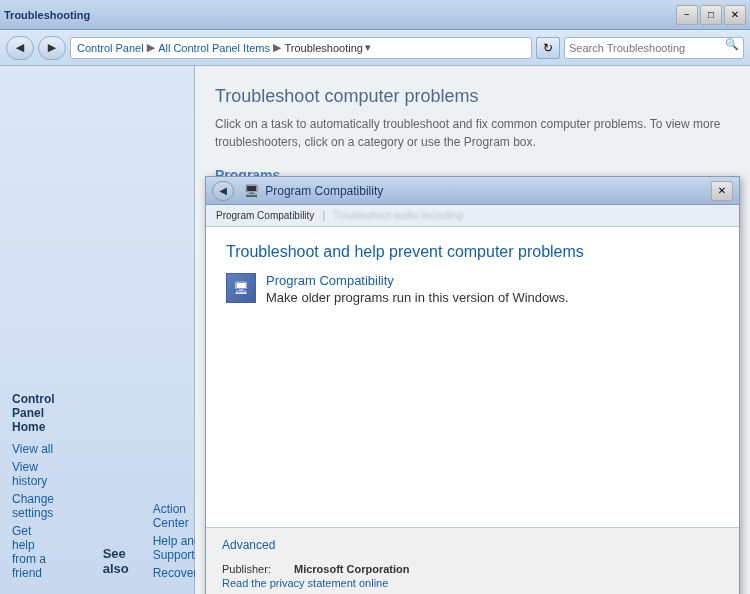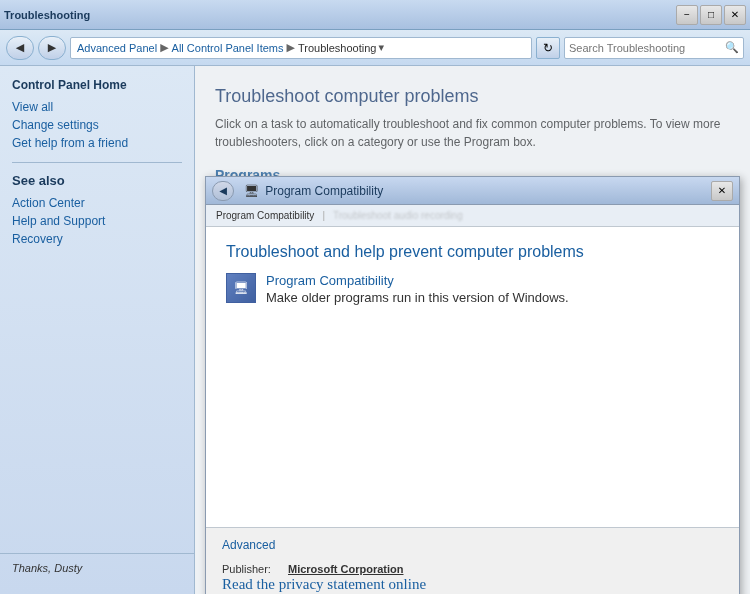--- a/index.html
+++ b/index.html
@@ -125,21 +125,20 @@
       cursor: pointer;
       font-size: 12px;
     }
 
     .search-box {
       height: 22px;
       width: 180px;
       border: 1px solid #a0b8d0;
       border-radius: 2px;
       display: flex;
-      align-items: center;
       background: white;
       padding: 0 4px;
       gap: 4px;
     }
 
     .search-input {
       flex: 1;
       border: none;
       outline: none;
       font-size: 11px;
@@ -153,21 +152,22 @@
       overflow: hidden;
     }
 
     
     .sidebar {
       width: 195px;
       background: linear-gradient(to bottom, #dce8f5 0%, #c8d8ee 100%);
       border-right: 1px solid #a0b8d0;
       padding: 12px 0;
       display: flex;
-      flex-direction: column;
+      flex-direction: row;
+      align-items: flex-end;
     }
 
     .sidebar-section {
       padding: 0 12px;
     }
 
     .sidebar-title {
       font-size: 12px;
       font-weight: bold;
       color: #1a3a5c;
@@ -422,23 +422,22 @@
 
     .modal-publisher {
       font-size: 11px;
       color: #333;
       margin-bottom: 4px;
     }
 
     .modal-privacy-link {
       color: #1a5fa0;
       text-decoration: none;
-      font-size: 15px;
-      cursor: pointer;
-      font-family: Liberation Serif, serif;
+      font-size: 11px;
+      cursor: pointer;
     }
   </style>
 </head>
 <body>
 
 <div class="window">
 
   <div class="title-bar">
     <div class="title-bar-left">
       <span style="font-size:11px; color:#1a3a5c; font-weight:bold;">Troubleshooting</span>
@@ -447,40 +446,41 @@
       <div class="title-btn">−</div>
       <div class="title-btn">□</div>
       <div class="title-btn">✕</div>
     </div>
   </div>
 
   <div class="address-bar">
     <div class="nav-btn">◀</div>
     <div class="nav-btn">▶</div>
     <div class="breadcrumb-bar">
-      <span class="breadcrumb-link">Advanced Panel</span>
+      <span class="breadcrumb-link">Control Panel</span>
       <span class="breadcrumb-sep">▶</span>
       <span class="breadcrumb-link">All Control Panel Items</span>
       <span class="breadcrumb-sep">▶</span>
       <span class="breadcrumb-current">Troubleshooting</span>
       <span class="breadcrumb-dropdown">▾</span>
     </div>
     <div class="refresh-btn">↻</div>
     <div class="search-box">
       <input class="search-input" type="text" placeholder="Search Troubleshooting" style="">
       <span style="color:#aaa; font-size:11px;">🔍</span>
     </div>
   </div>
 
   <div class="main-area">
 
     <div class="sidebar">
       <div class="sidebar-section">
         <div class="sidebar-title">Control Panel Home</div>
         <a class="sidebar-link">View all</a>
+        <a class="sidebar-link">View history</a>
         <a class="sidebar-link">Change settings</a>
         <a class="sidebar-link">Get help from a friend</a>
       </div>
 
       <div class="sidebar-divider"></div>
 
       <div class="sidebar-see-also">See also</div>
       <div class="sidebar-section">
         <a class="sidebar-link">Action Center</a>
         <a class="sidebar-link">Help and Support</a>
@@ -539,21 +539,21 @@
                 <div class="modal-prog-desc">Make older programs run in this version of Windows.</div>
               </div>
             </div>
           </div>
 
           <div class="modal-footer">
             <a class="modal-advanced-link">Advanced</a>
             <div>
               <span class="modal-publisher">
                 <span>Publisher:</span>
-                <span style="margin-left:14px; font-weight:bold;text-decoration:underline;">Microsoft Corporation</span>
+                <span style="margin-left:20px; font-weight:bold;">Microsoft Corporation</span>
               </span>
             </div>
             <a class="modal-privacy-link">Read the privacy statement online</a>
           </div>
 
         </div>
       </div>
 
     </div>
   </div>

